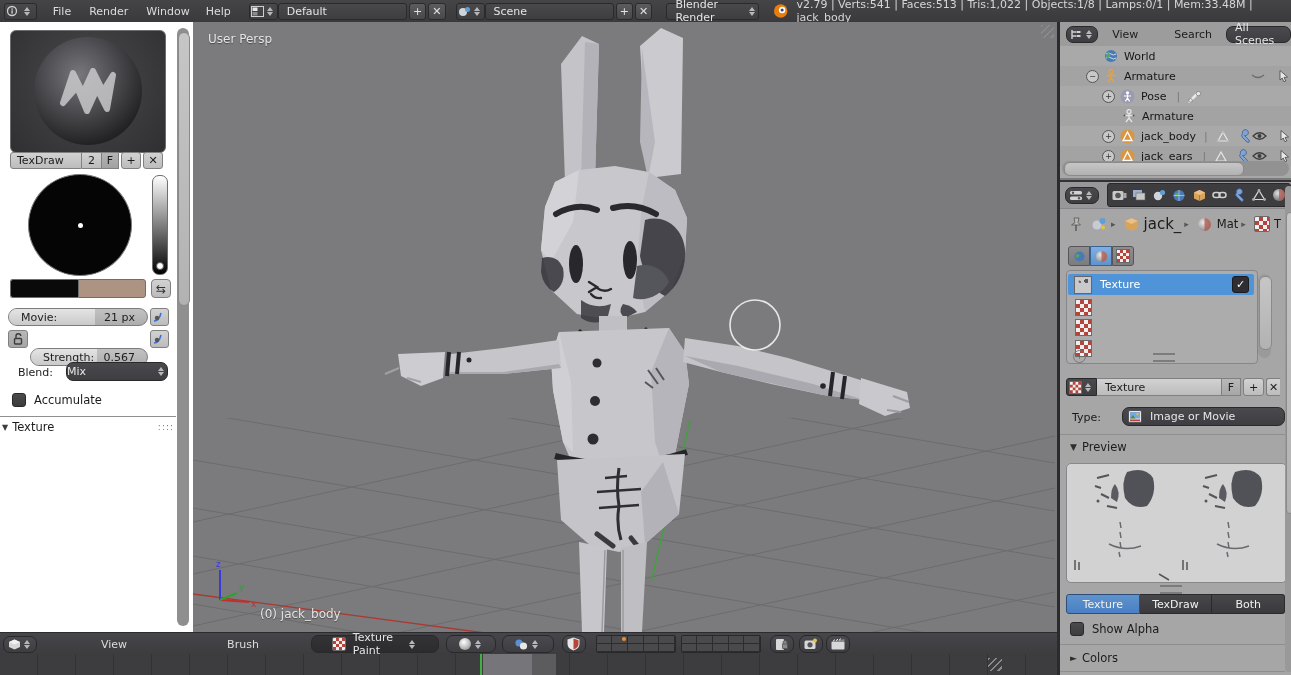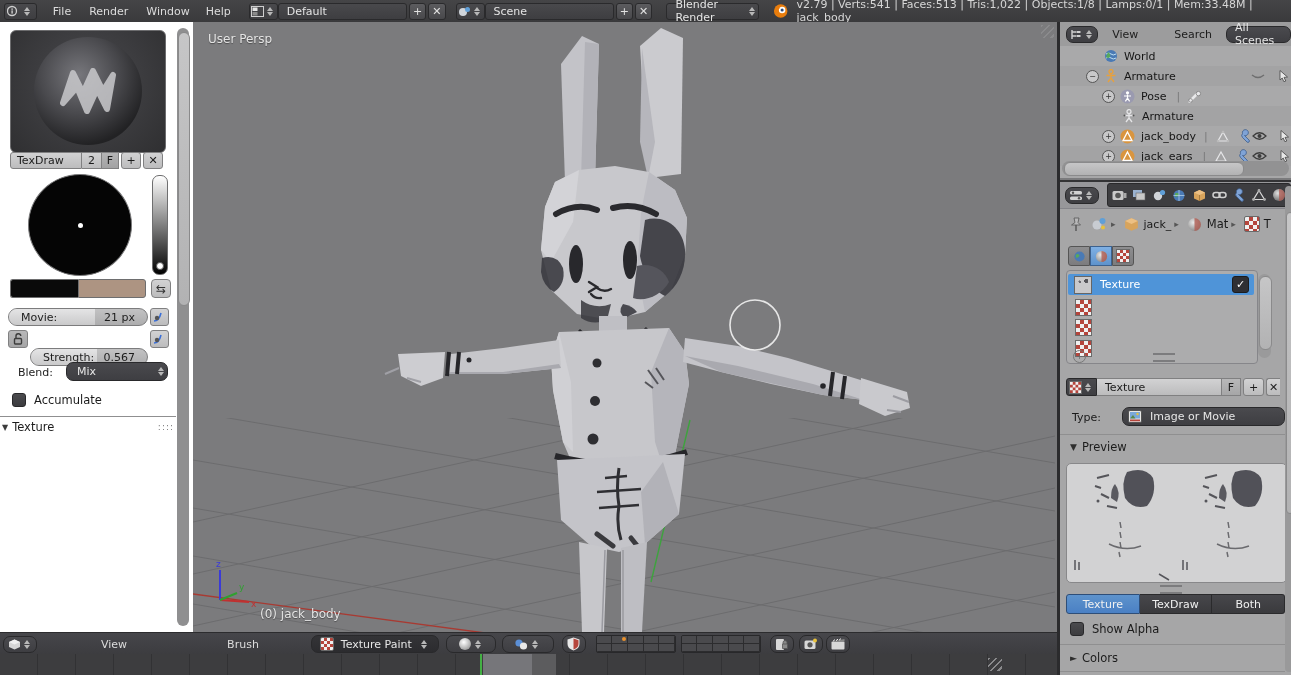--- a/index.html
+++ b/index.html
@@ -209,21 +209,21 @@
       <span class="val">0.567</span>
     </div>
     <div class="abs lightfield" style="left:150px;top:308px;width:19px;height:18px;justify-content:center;border-radius:3px;">
       <svg width="13" height="12" viewBox="0 0 13 12">
           <path d="M1,10 Q6,10 8,2" fill="none" stroke="#3a6fd8" stroke-width="1.6"></path>
           <circle cx="4" cy="7" r="2.2" fill="#555"></circle>
         </svg>
     </div>
 
     <span class="abs" style="left:18px;top:344px;color:#1c1c1c;">Blend:</span>
-    <div class="abs darkdd" style="left:66px;top:340px;width:102px;height:19px;padding-left:10px;justify-content:space-between;">
+    <div class="abs darkdd" style="left:66px;top:340px;width:102px;height:19px;justify-content:space-between;">
       <span>Mix</span>
         <span class="dd-arrows">
           <i class="up"></i>
           <i class="dn"></i>
         </span>
     </div>
 
     <div class="abs row" style="left:12px;top:371px;">
       <div class="chk"></div>
       <span style="margin-left:8px;font-size:11.5px;">Accumulate</span>
@@ -343,21 +343,21 @@
           <path d="M6.5,0.5 L12,3 L12,8 L6.5,10.5 L1,8 L1,3 Z" fill="#d6d6d6"></path>
           <path d="M6.5,0.5 L12,3 L6.5,5.5 L1,3 Z" fill="#f0f0f0"></path>
         </svg>
       <span class="dd-arrows">
           <i class="up"></i>
           <i class="dn"></i>
         </span>
     </div>
     <span class="menu-label" style="margin-left:60px;">View</span>
     <span class="menu-label" style="margin-left:92px;">Brush</span>
-    <div class="darkdd" style="margin-left:48px;width:128px;height:18px;padding:0 8px;background:linear-gradient(#343437,#2c2c2f);">
+    <div class="darkdd" style="margin-left:48px;width:128px;height:18px;padding:0 20px;background:linear-gradient(#343437,#2c2c2f);">
       <span class="checker" style="width:12px;height:12px;background-size:6px 6px;border-radius:2px;"></span>
       <span style="margin-left:7px;flex:1;">Texture Paint</span>
       <span class="dd-arrows">
           <i class="up"></i>
           <i class="dn"></i>
         </span>
     </div>
     <div class="darkdd" style="margin-left:7px;width:50px;height:18px;justify-content:center;">
       <svg width="14" height="14" viewBox="0 0 14 14">
           <defs>
@@ -661,21 +661,21 @@
       <svg width="16" height="14" viewBox="0 0 16 14" style="margin-left:8px;">
           <circle cx="6" cy="8" r="4.5" fill="#c8ccd2"></circle>
           <circle cx="11.5" cy="4" r="3" fill="#5f9fd8"></circle>
           <circle cx="12" cy="10.5" r="2" fill="#e8c23c"></circle>
         </svg>
       <span style="margin-left:4px;color:#555;font-size:9px;">▸</span>
       <svg width="15" height="15" viewBox="0 0 13 13" style="margin-left:8px;">
           <path d="M6.5,1 L12,3.5 L12,9.5 L6.5,12 L1,9.5 L1,3.5 Z" fill="#d8a45c"></path>
           <path d="M6.5,1 L12,3.5 L6.5,6 L1,3.5 Z" fill="#ecc084"></path>
         </svg>
-      <span style="margin-left:5px;font-size:11px;">jack_</span>
+      <span style="margin-left:5px;font-size:15px;">jack_</span>
       <span style="margin-left:3px;color:#555;font-size:9px;">▸</span>
       <svg width="15" height="15" viewBox="0 0 14 14" style="margin-left:8px;">
           <defs>
             <radialGradient id="mb" cx="40%" cy="35%" r="70%">
               <stop offset="0%" stop-color="#e8e8e8"></stop>
               <stop offset="100%" stop-color="#8a8a8a"></stop>
             </radialGradient>
           </defs>
           <circle cx="7" cy="7" r="6" fill="url(#mb)"></circle>
           <path d="M7,1 a6,6 0 0 1 0,12 Z" fill="#b0584e" opacity="0.75"></path>

